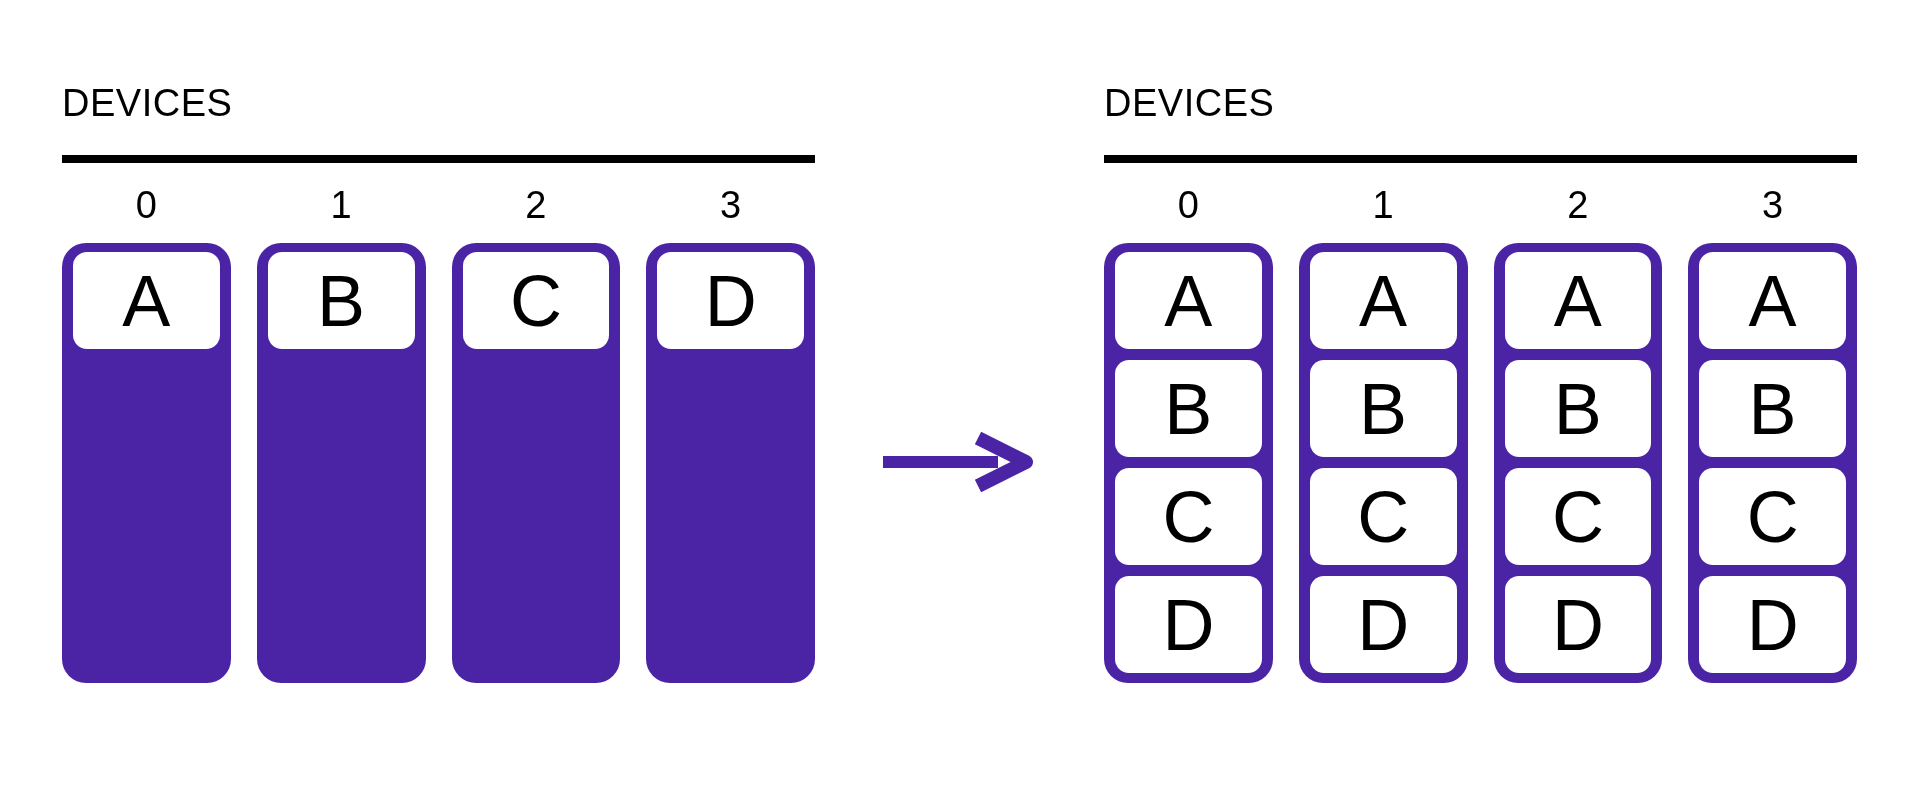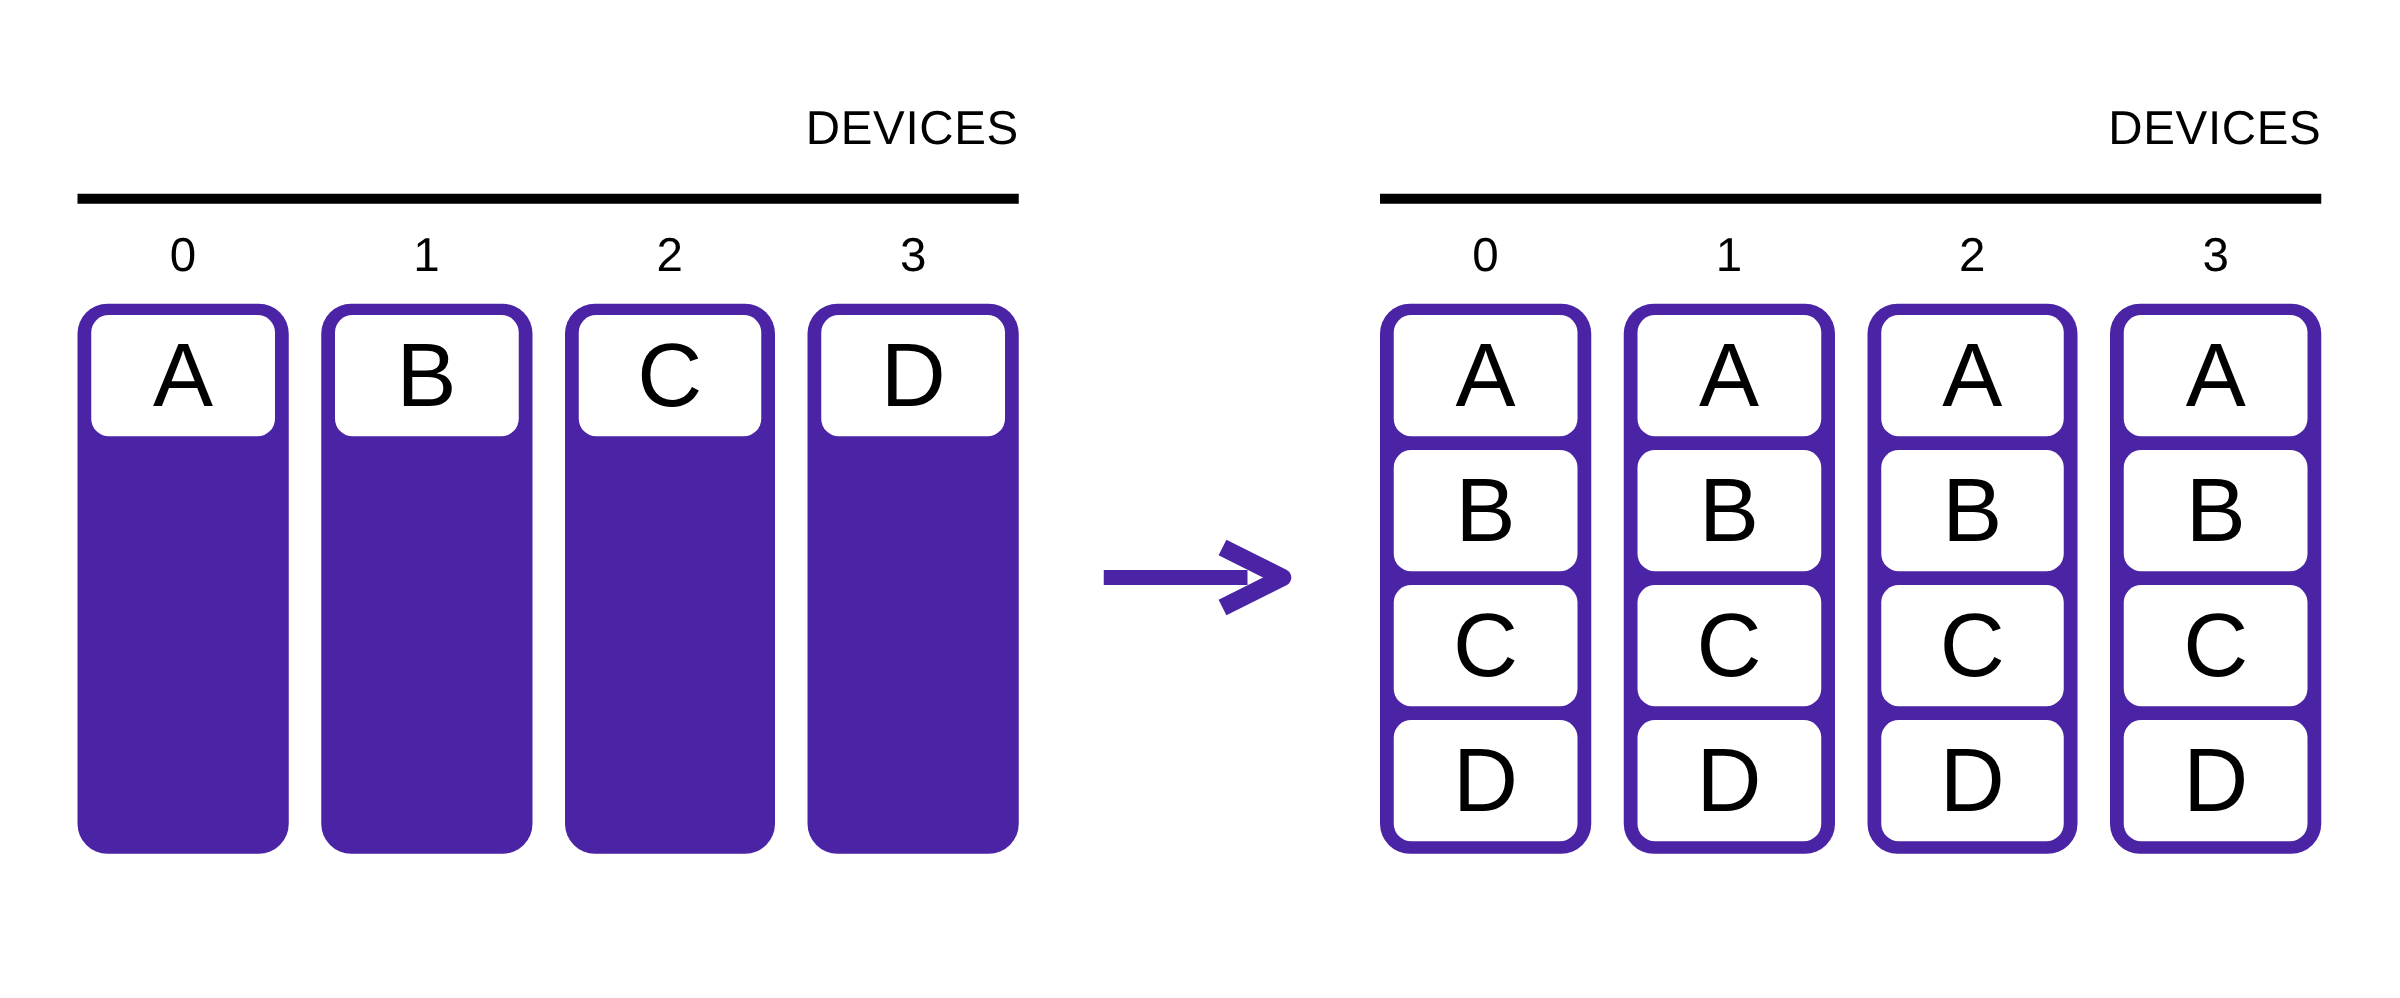--- a/index.html
+++ b/index.html
@@ -11,21 +11,21 @@
     overflow:hidden;
     font-family:"Liberation Sans", sans-serif;
     color:var(--ink);
   }
   .panel { position:absolute; top:0; width:753px; height:690px; }
   .panel-left  { left:62px; }
   .panel-right { left:1104px; }
 
   .panel-title {
     position:absolute; top:84px; left:0; width:100%;
-    text-align:right;
+    text-align:left;
     font-size:38px; line-height:38px; letter-spacing:0.5px;
     color:var(--ink);
   }
   .bracket-line {
     position:absolute; top:155px; left:0;
     width:100%; height:8px;
     background:var(--ink);
   }
   .ids-row {
     position:absolute; top:186px; left:0; width:100%;

